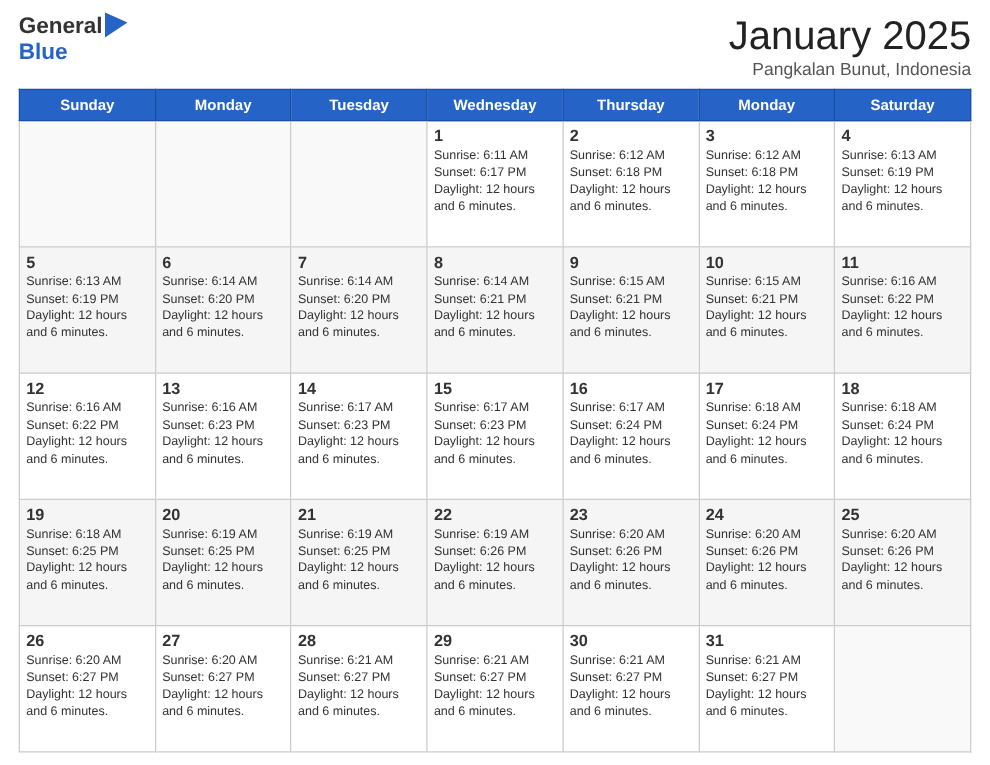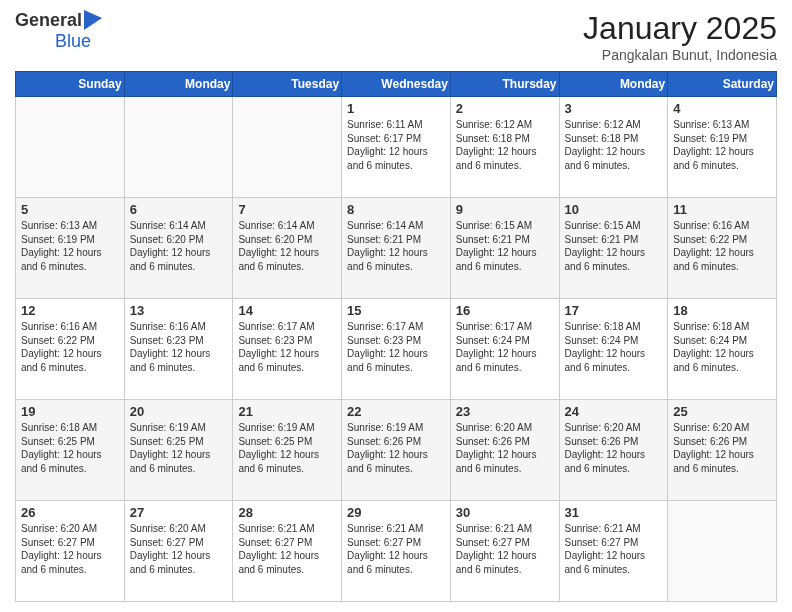--- a/index.html
+++ b/index.html
@@ -51,21 +51,21 @@
     .calendar {
       flex: 1;
       border: 1px solid #ccc;
       border-collapse: collapse;
       width: 100%;
       table-layout: fixed;
     }
     .calendar th {
       background: #2563c7;
       color: #fff;
-      text-align: right;
+      text-align: center;
       padding: 5px 2px;
       font-size: 12px;
       font-weight: bold;
       border: 1px solid #1a4fa0;
     }
     .calendar td {
       vertical-align: top;
       border: 1px solid #ccc;
       padding: 4px 5px;
       font-size: 9.5px;
@@ -96,21 +96,21 @@
 <div class="page">
   <div class="header">
     <div class="logo">
       <div>
         <div style="display:flex;align-items:center;">
           <span class="logo-general" style="font-size:18px;font-weight:bold;color:#333;">General</span>
           <svg class="logo-icon" viewBox="0 0 18 20" style="margin-left:2px;margin-top:-2px;">
             <polygon points="0,0 18,8 0,20" fill="#2563c7"></polygon>
           </svg>
         </div>
-        <span class="logo-blue" style="font-size:18px;font-weight:normal;color:#2563c7;margin-left:40px;">Blue</span>
+        <span class="logo-blue" style="font-size:18px;font-weight:bold;color:#2563c7;">Blue</span>
       </div>
     </div>
     <div class="header-right">
       <div class="calendar-title">January 2025</div>
       <div class="calendar-subtitle">Pangkalan Bunut, Indonesia</div>
     </div>
   </div>
 
   <table class="calendar">
     <thead>

